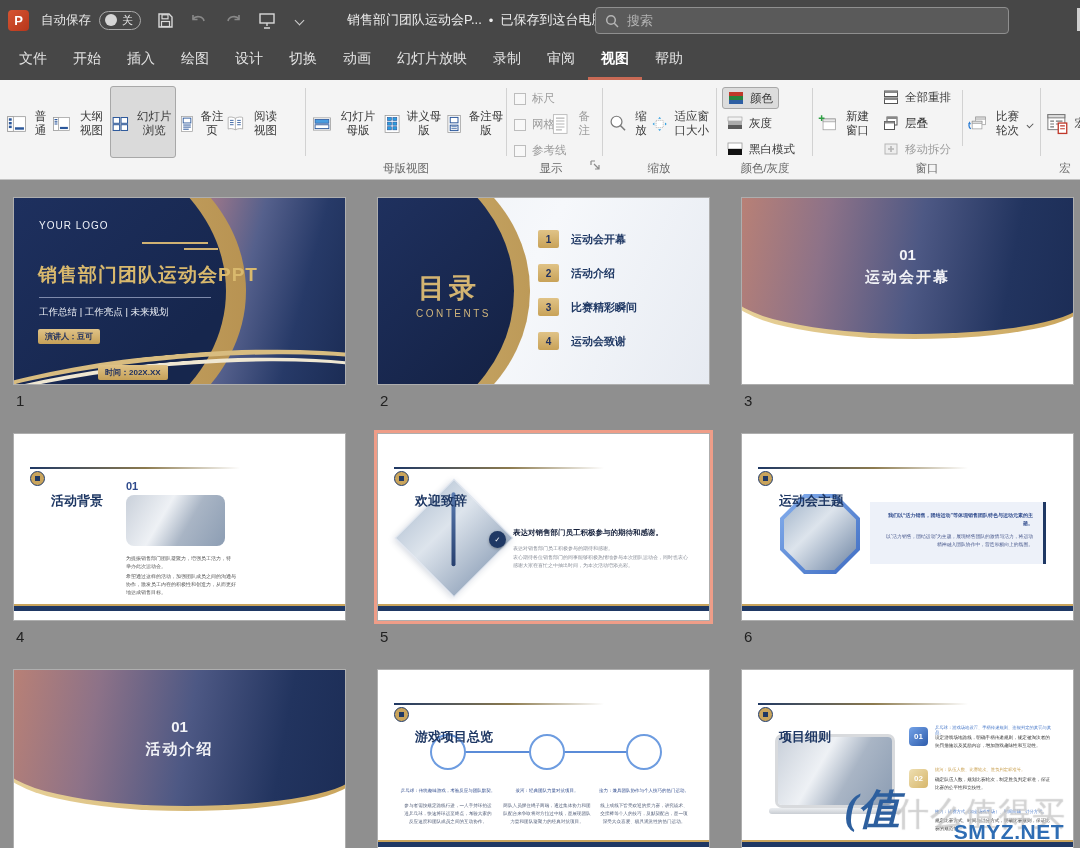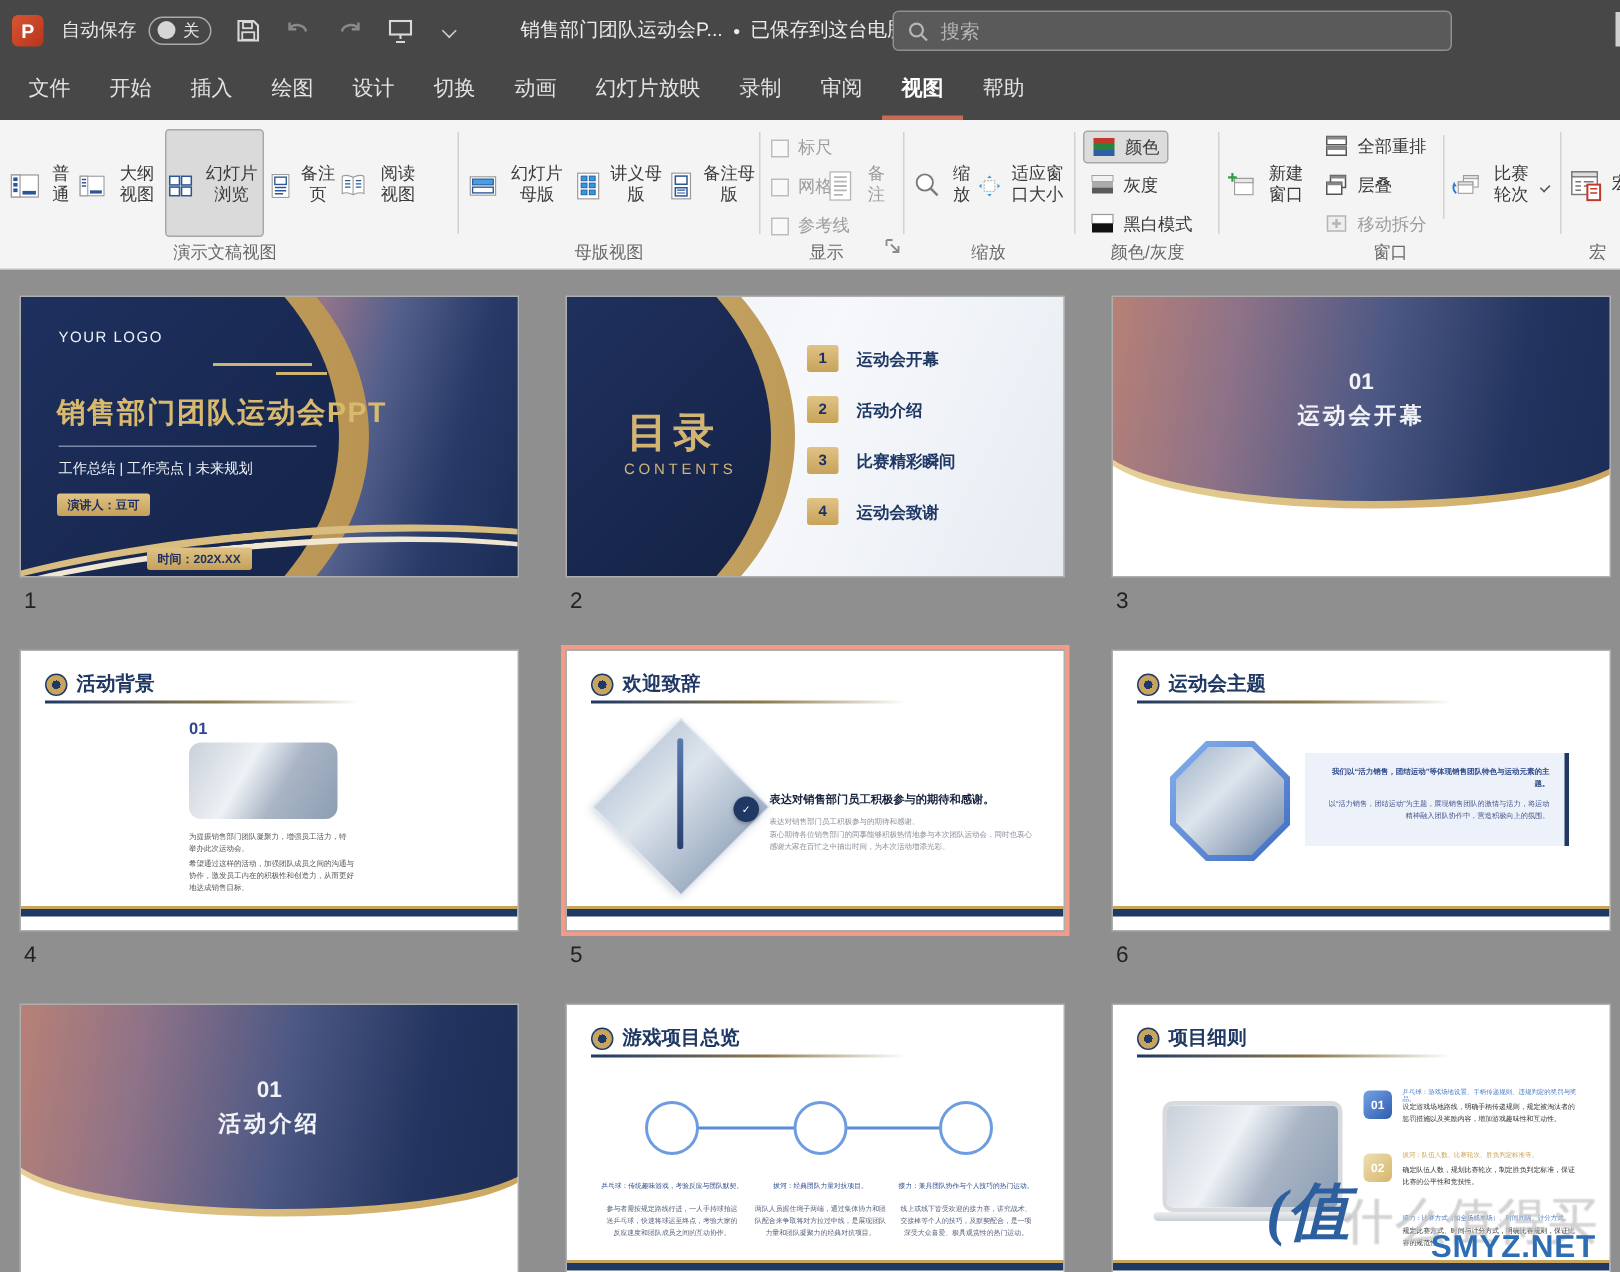--- a/index.html
+++ b/index.html
@@ -17,21 +17,21 @@
     margin-left:8px; display:flex; align-items:center; padding:0 5px; gap:5px; }
   .toggle .knob { width:12px; height:12px; border-radius:50%; background:#d6d6d6; }
   .toggle .state { color:#e6e6e6; font-size:11px; }
   .tb-icon { margin-left:16px; color:#d9d9d9; font-size:16px; line-height:1;
     display:flex; align-items:center; }
   .tb-icon.dim { opacity:.45; }
   .chev { width:7px; height:7px; border-right:1.6px solid #cfcfcf;
     border-bottom:1.6px solid #cfcfcf; transform:rotate(45deg); display:inline-block; }
   .doc-title { color:#ececec; font-size:13px; margin-left:44px; display:flex;
     align-items:center; gap:7px; white-space:nowrap; }
-  .searchbox { position:absolute; left:595px; top:7px; width:373px; height:27px;
+  .searchbox { position:absolute; left:595px; top:7px; width:414px; height:27px;
     background:#5a5a5a; border:1px solid #8f8f8f; border-radius:4px;
     display:flex; align-items:center; padding:0 9px; gap:8px; }
   .searchbox svg { flex:none; }
   .searchbox input { background:transparent; border:none; outline:none;
     color:#e6e6e6; font-size:13px; width:100%; font-family:inherit; }
   .searchbox input::placeholder { color:#b5b5b5; }
   .tr-sliver { position:absolute; right:0; top:8px; width:3px; height:23px; background:#cfcfcf; }
 
   
   .tabrow { position:absolute; left:0; top:40px; width:1080px; height:40px;
@@ -69,21 +69,21 @@
   .sl { position:relative; width:331px; height:186px; background:#fff;
     overflow:hidden; box-shadow:0 0 0 1px #aeaeae; }
   .sl.selected { outline:3px solid #ef9d88; outline-offset:1px; }
   .slnum { margin-top:8px; font-size:15px; color:#222; padding-left:2px; }
 
   
   .hdr { position:absolute; left:16px; top:13px; display:flex; align-items:center;
     gap:6px; z-index:3; }
   .bullseye { width:15px; height:15px; border-radius:50%; border:1.5px solid #1f3864;
     background:radial-gradient(circle,#1f3864 0 31%, #c9a45c 31% 100%); }
-  .hdr-title { font-size:13px; font-weight:bold; color:#1f3864; }
+  .hdr-title { font-size:13px; font-weight:bold; color:#1f3864;margin-top:45px; }
   .hdr-rule { position:absolute; left:16px; top:33px; width:210px; height:2px; z-index:3;
     background:linear-gradient(to right,#1f3864 0%,#8c7a4e 55%,rgba(201,164,92,0) 100%); }
   .botbar { position:absolute; left:0; right:0; bottom:9px; height:7px;
     background:#1f3864; border-top:2px solid #c9a45c; }
 
   .photo-sunset { background:linear-gradient(105deg,#c08170 0%,#97758a 22%,#55608c 45%,#273a68 72%,#1b2c55 100%); }
   .photo-road { background:linear-gradient(120deg,#c9d0da 0%,#eef1f5 38%,#a9b5c5 62%,#8c9db3 100%); }
   .photo-sky { background:linear-gradient(135deg,#9fb2c8 0%,#dde4ec 42%,#6d84a3 100%); }
 
   
@@ -321,21 +321,20 @@
     <span>备注页</span>
   </div>
   <div class="btn-big" style="left:226px;width:56px;">
     <svg width="26" height="26" viewBox="0 0 26 26">
         <path d="M13 5 C9 3 5 3 3 4 v16 c2-1 6-1 10 1 4-2 8-2 10-1 V4 c-2-1-6-1-10 1 z" fill="#fff" stroke="#9a9a9a"></path>
         <path d="M13 5 v16" stroke="#9a9a9a"></path>
         <path d="M5.5 8h5 M5.5 11h5 M5.5 14h5 M15.5 8h5 M15.5 11h5 M15.5 14h5" stroke="#2b579a" stroke-width="1.2"></path>
       </svg>
     <span>阅读视图</span>
   </div>
-  <div class="grouplabel" style="left:0;width:300px;">演示文稿视图</div>
   <div class="vdiv" style="left:305px;"></div>
 
   <div class="btn-big" style="left:312px;width:68px;">
     <svg width="26" height="26" viewBox="0 0 26 26">
         <rect x="2" y="5" width="22" height="16" fill="#fff" stroke="#9a9a9a"></rect>
         <rect x="4" y="7" width="18" height="5" fill="#4a9de0" stroke="#2b579a"></rect>
         <rect x="4" y="14" width="18" height="5" fill="#fff" stroke="#2b579a" stroke-width="1.2"></rect>
       </svg>
     <span>幻灯片母版</span>
   </div>

